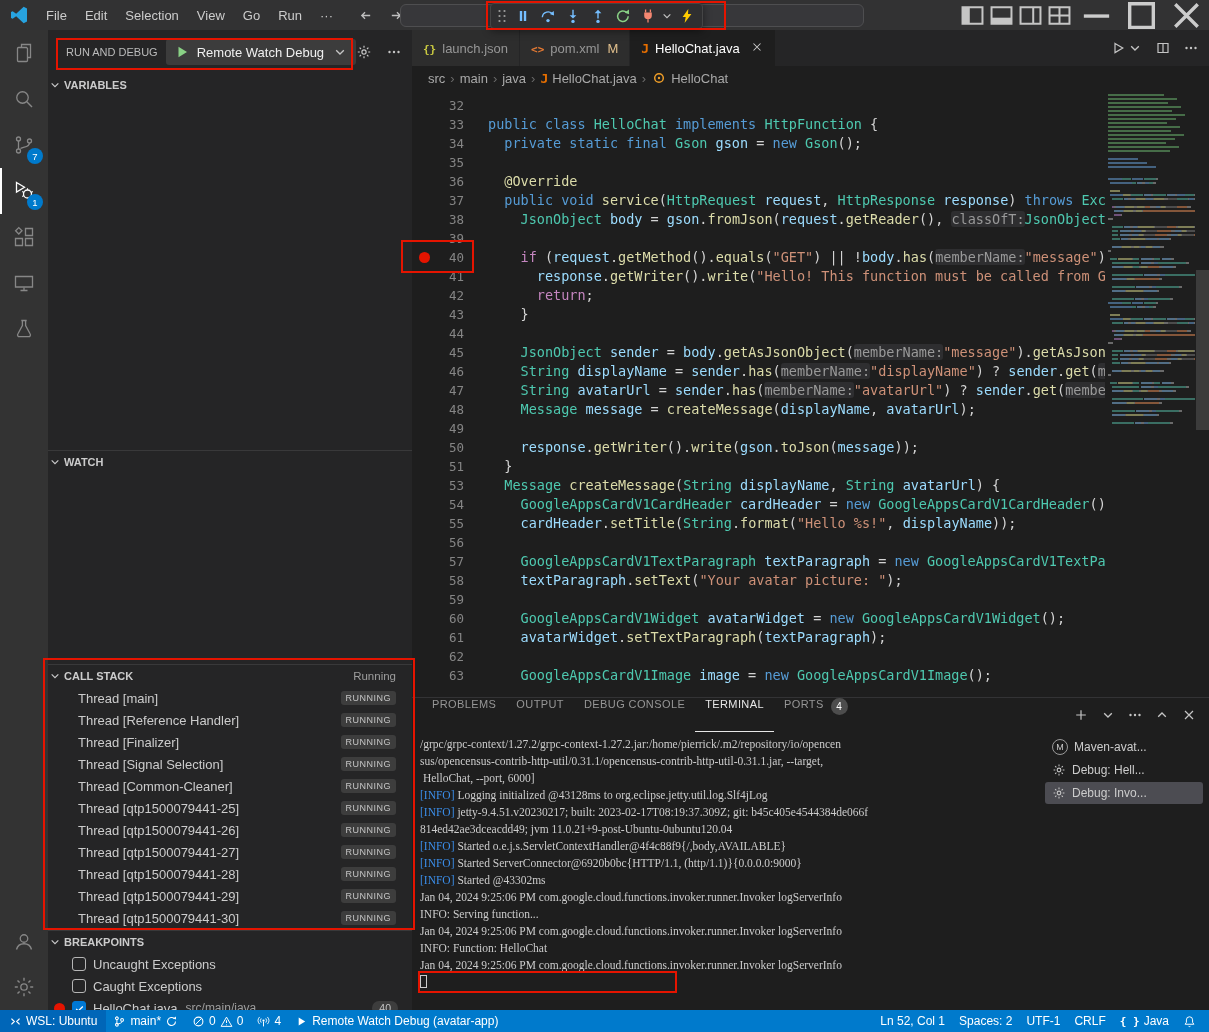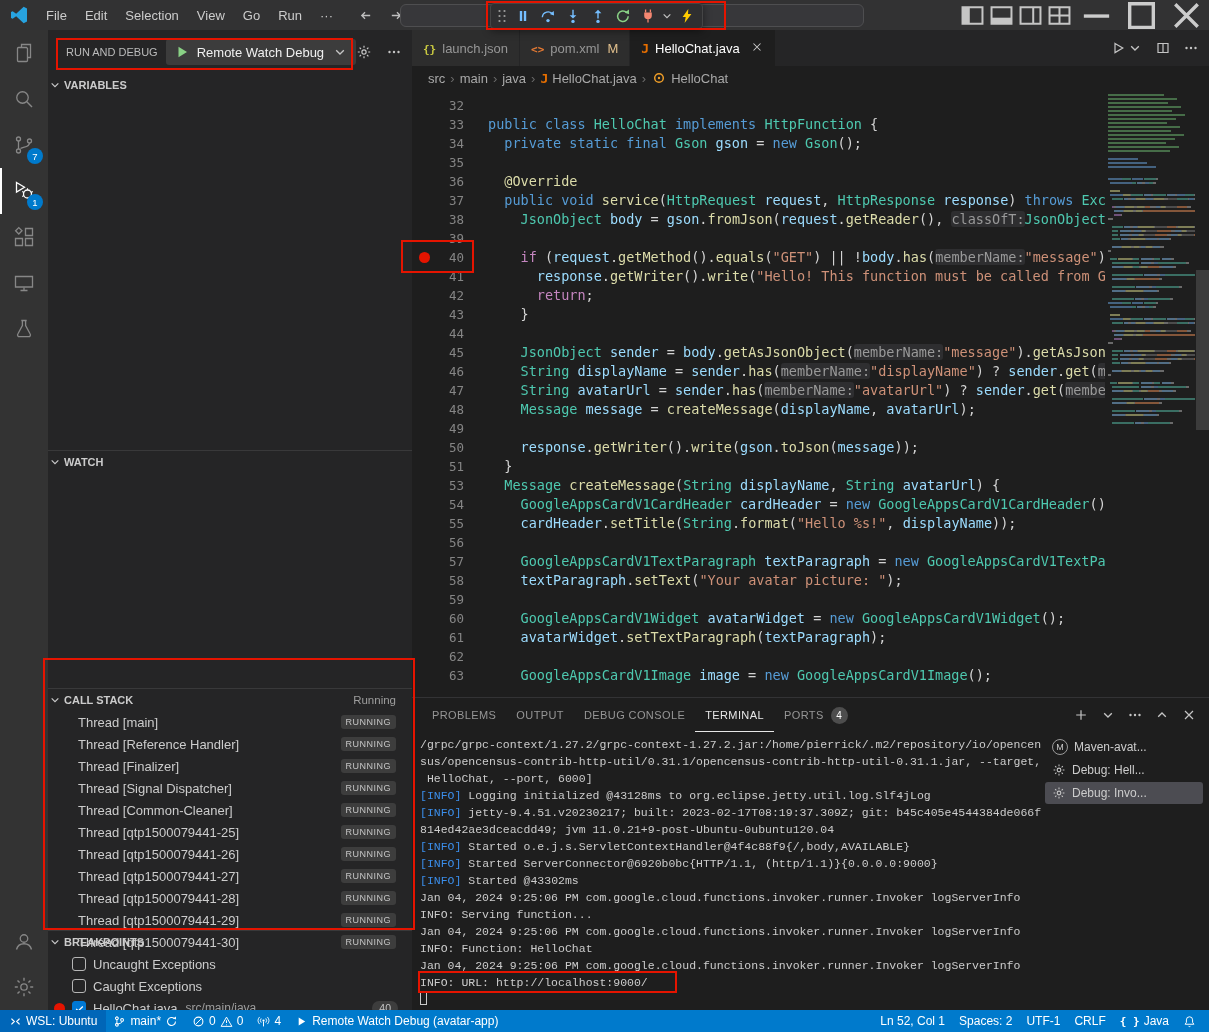--- a/index.html
+++ b/index.html
@@ -91,25 +91,25 @@
   .minimap{position:absolute;top:4px;right:14px;width:90px;bottom:0;overflow:hidden;}
   .mmrow{height:4px;padding-left:3px;white-space:nowrap;}
   .mseg{display:inline-block;height:2px;vertical-align:top;opacity:.85;}
   .mm-kw{background:#4b6f92}.mm-ctrl{background:#7e5a8a}.mm-type{background:#3f7d70}.mm-fn{background:#8f8f62}
   .mm-var{background:#5c7c99}.mm-str{background:#96603f}.mm-pln{background:#787878}.mm-ann{background:#8f8f62}
   .mm-hint{background:#555}.mm-sp{background:transparent}.mmc{background:#4e7b50}.mmk{background:#4b6f92}
   .vscroll{position:absolute;right:0;top:180px;width:13px;height:160px;background:rgba(121,121,121,.32);}
   
   .panel{position:absolute;left:412px;top:697px;right:0;height:313px;background:#1e1e1e;border-top:1px solid #333335;box-sizing:border-box;}
   .ptabs{height:34px;display:flex;align-items:center;padding-left:10px;}
-  .ptab{padding:0 10px;height:34px;display:flex;align-items:center;gap:7px;font-size:11px;letter-spacing:.4px;color:#969696;}
+  .ptab{padding:0 10px;height:34px;display:flex;align-items:flex-start;gap:7px;font-size:11px;letter-spacing:.4px;color:#969696;}
   .ptab.active{color:#e7e7e7;box-shadow:inset 0 -1px 0 #e7e7e7;}
   .pbadge{background:#4d4d4d;color:#ffffff;border-radius:9px;min-width:17px;height:17px;font-size:10px;display:flex;align-items:center;justify-content:center;}
   .pactions{position:absolute;right:12px;top:0;height:34px;display:flex;align-items:center;gap:11px;color:#c5c5c5;}
-  .term{position:absolute;left:8px;top:38px;right:168px;bottom:0;font-family:Liberation Mono, monospace;font-size:11.5px;line-height:17px;color:#cccccc;overflow:hidden;}
+  .term{position:absolute;left:8px;top:38px;right:168px;bottom:0;font-family:Liberation Serif, serif;font-size:11.5px;line-height:17px;color:#cccccc;overflow:hidden;}
   .tline{height:17px;white-space:pre;}
   .tb{color:#3b8eea;}
   .tcursor{display:inline-block;width:7px;height:13px;border:1px solid #cccccc;box-sizing:border-box;vertical-align:-2px;}
   .sessions{position:absolute;right:6px;top:38px;width:158px;background:#1e1e1e;display:flex;flex-direction:column;gap:1px;}
   .sess{height:22px;display:flex;align-items:center;gap:6px;padding:0 7px;font-size:12px;color:#cccccc;white-space:nowrap;overflow:hidden;}
   .sess.selected{background:#4c4c52;border-radius:3px;}
   .sess .ico{color:#c5c5c5;}
   .sess .ico svg{width:14px;height:14px;}
   .mcircle{width:14px;height:14px;border-radius:50%;border:1px solid #9a9a9a;color:#cccccc;font-size:9px;display:flex;align-items:center;justify-content:center;flex:none;}
   
@@ -386,21 +386,21 @@
       <div class="sechead">
         <span class="ico">
             <svg viewBox="0 0 16 16">
               <path d="M4.2 6.2L8 10l3.8-3.8" fill="none" stroke="currentColor" stroke-width="1.3"></path>
             </svg>
           </span>
         <span>WATCH</span>
       </div>
     </div>
 
-    <div class="section" style="top:658px;height:266px;">
+    <div class="section" style="top:634px;height:266px;">
       <div class="sechead">
         <span class="ico">
             <svg viewBox="0 0 16 16">
               <path d="M4.2 6.2L8 10l3.8-3.8" fill="none" stroke="currentColor" stroke-width="1.3"></path>
             </svg>
           </span>
         <span>CALL STACK</span>
         <span class="secstatus">Running</span>
       </div>
       <div id="threads">
@@ -410,21 +410,21 @@
           </div>
           <div class="thread">
             <span>Thread [Reference Handler]</span>
             <span class="runpill">RUNNING</span>
           </div>
           <div class="thread">
             <span>Thread [Finalizer]</span>
             <span class="runpill">RUNNING</span>
           </div>
           <div class="thread">
-            <span>Thread [Signal Dispatcher]</span>
+            <span>Thread [Signal Selection]</span>
             <span class="runpill">RUNNING</span>
           </div>
           <div class="thread">
             <span>Thread [Common-Cleaner]</span>
             <span class="runpill">RUNNING</span>
           </div>
           <div class="thread">
             <span>Thread [qtp1500079441-25]</span>
             <span class="runpill">RUNNING</span>
           </div>
@@ -741,21 +741,20 @@
         <div class="tline"><span class="tb">[INFO]</span><span class=""> jetty-9.4.51.v20230217; built: 2023-02-17T08:19:37.309Z; git: b45c405e4544384de066f</span></div>
         <div class="tline"><span class="">814ed42ae3dceacdd49; jvm 11.0.21+9-post-Ubuntu-0ubuntu120.04</span></div>
         <div class="tline"><span class="tb">[INFO]</span><span class=""> Started o.e.j.s.ServletContextHandler@4f4c88f9{/,body,AVAILABLE}</span></div>
         <div class="tline"><span class="tb">[INFO]</span><span class=""> Started ServerConnector@6920b0bc{HTTP/1.1, (http/1.1)}{0.0.0.0:9000}</span></div>
         <div class="tline"><span class="tb">[INFO]</span><span class=""> Started @43302ms</span></div>
         <div class="tline"><span class="">Jan 04, 2024 9:25:06 PM com.google.cloud.functions.invoker.runner.Invoker logServerInfo</span></div>
         <div class="tline"><span class="">INFO: Serving function...</span></div>
         <div class="tline"><span class="">Jan 04, 2024 9:25:06 PM com.google.cloud.functions.invoker.runner.Invoker logServerInfo</span></div>
         <div class="tline"><span class="">INFO: Function: HelloChat</span></div>
         <div class="tline"><span class="">Jan 04, 2024 9:25:06 PM com.google.cloud.functions.invoker.runner.Invoker logServerInfo</span></div>
-        <div class="tline"><span class="">INFO: URL: http://localhost:9000/</span></div>
         <div class="tline"><span class="tcursor"></span></div>
       </div>
     <div class="sessions" id="sessions">
         <div class="sess">
           <span class="ico ">
             <span class="mcircle">M</span>
           </span>
           <span>Maven-avat...</span>
         </div>
         <div class="sess">

